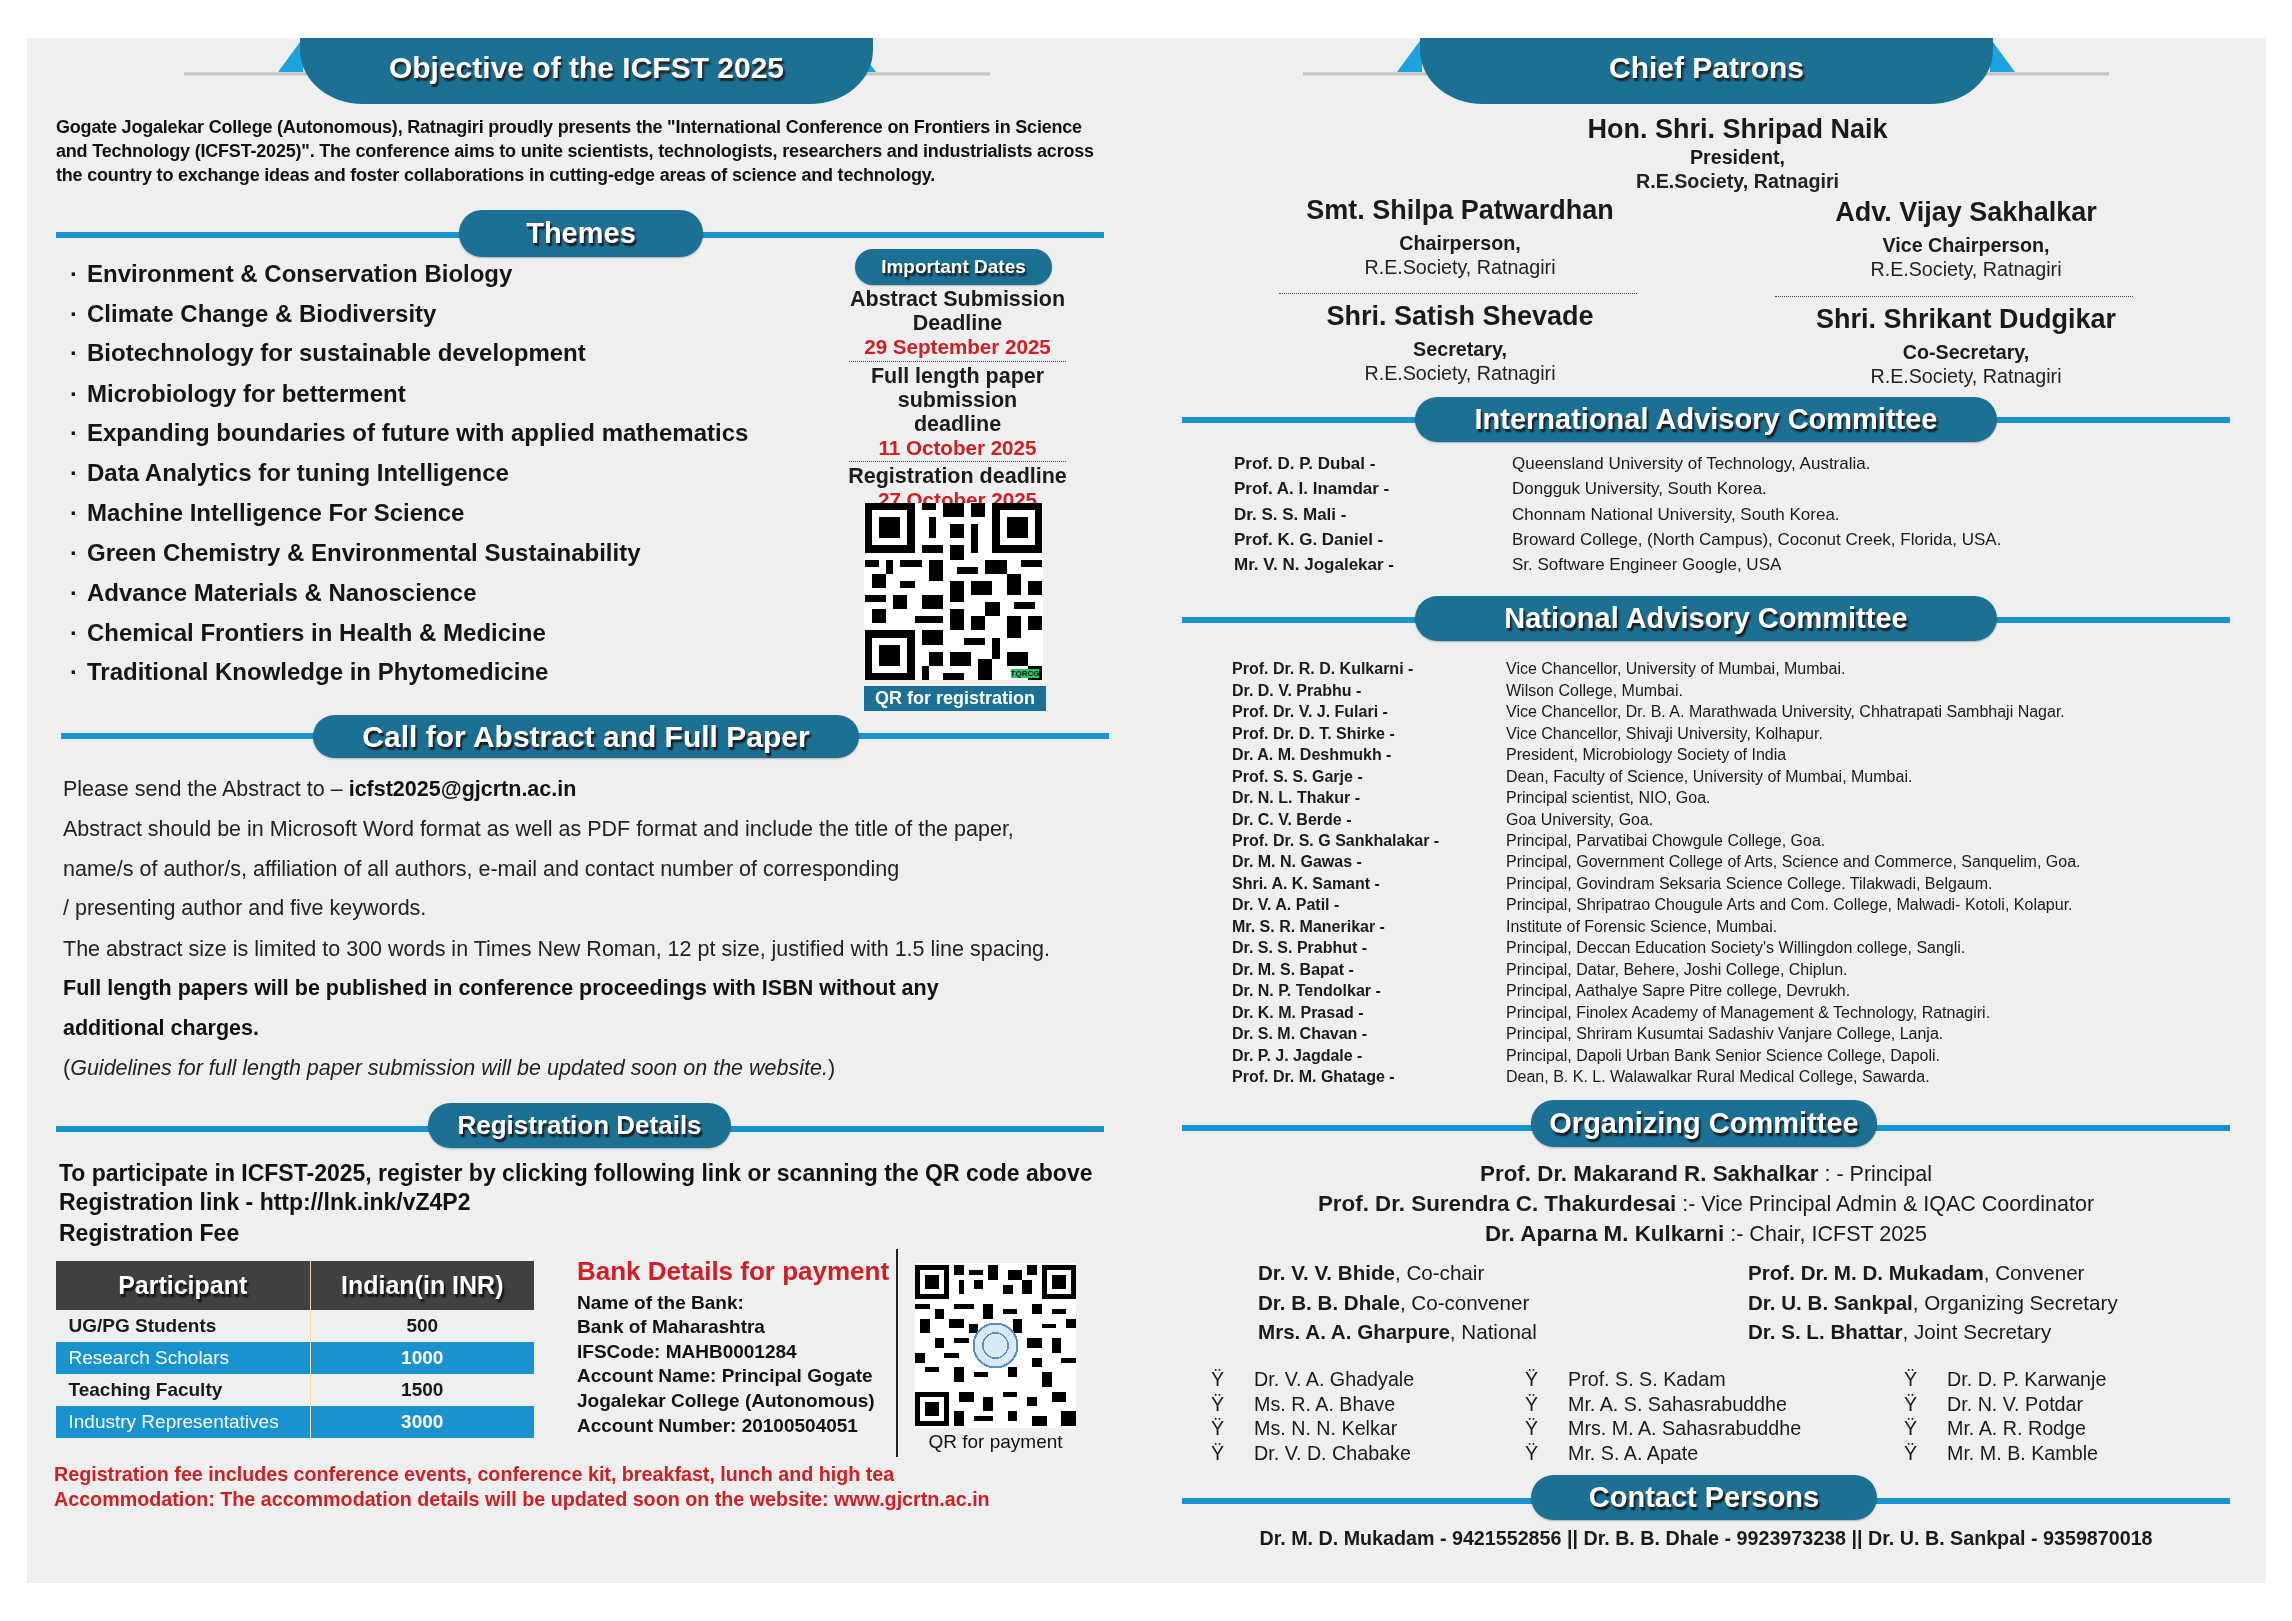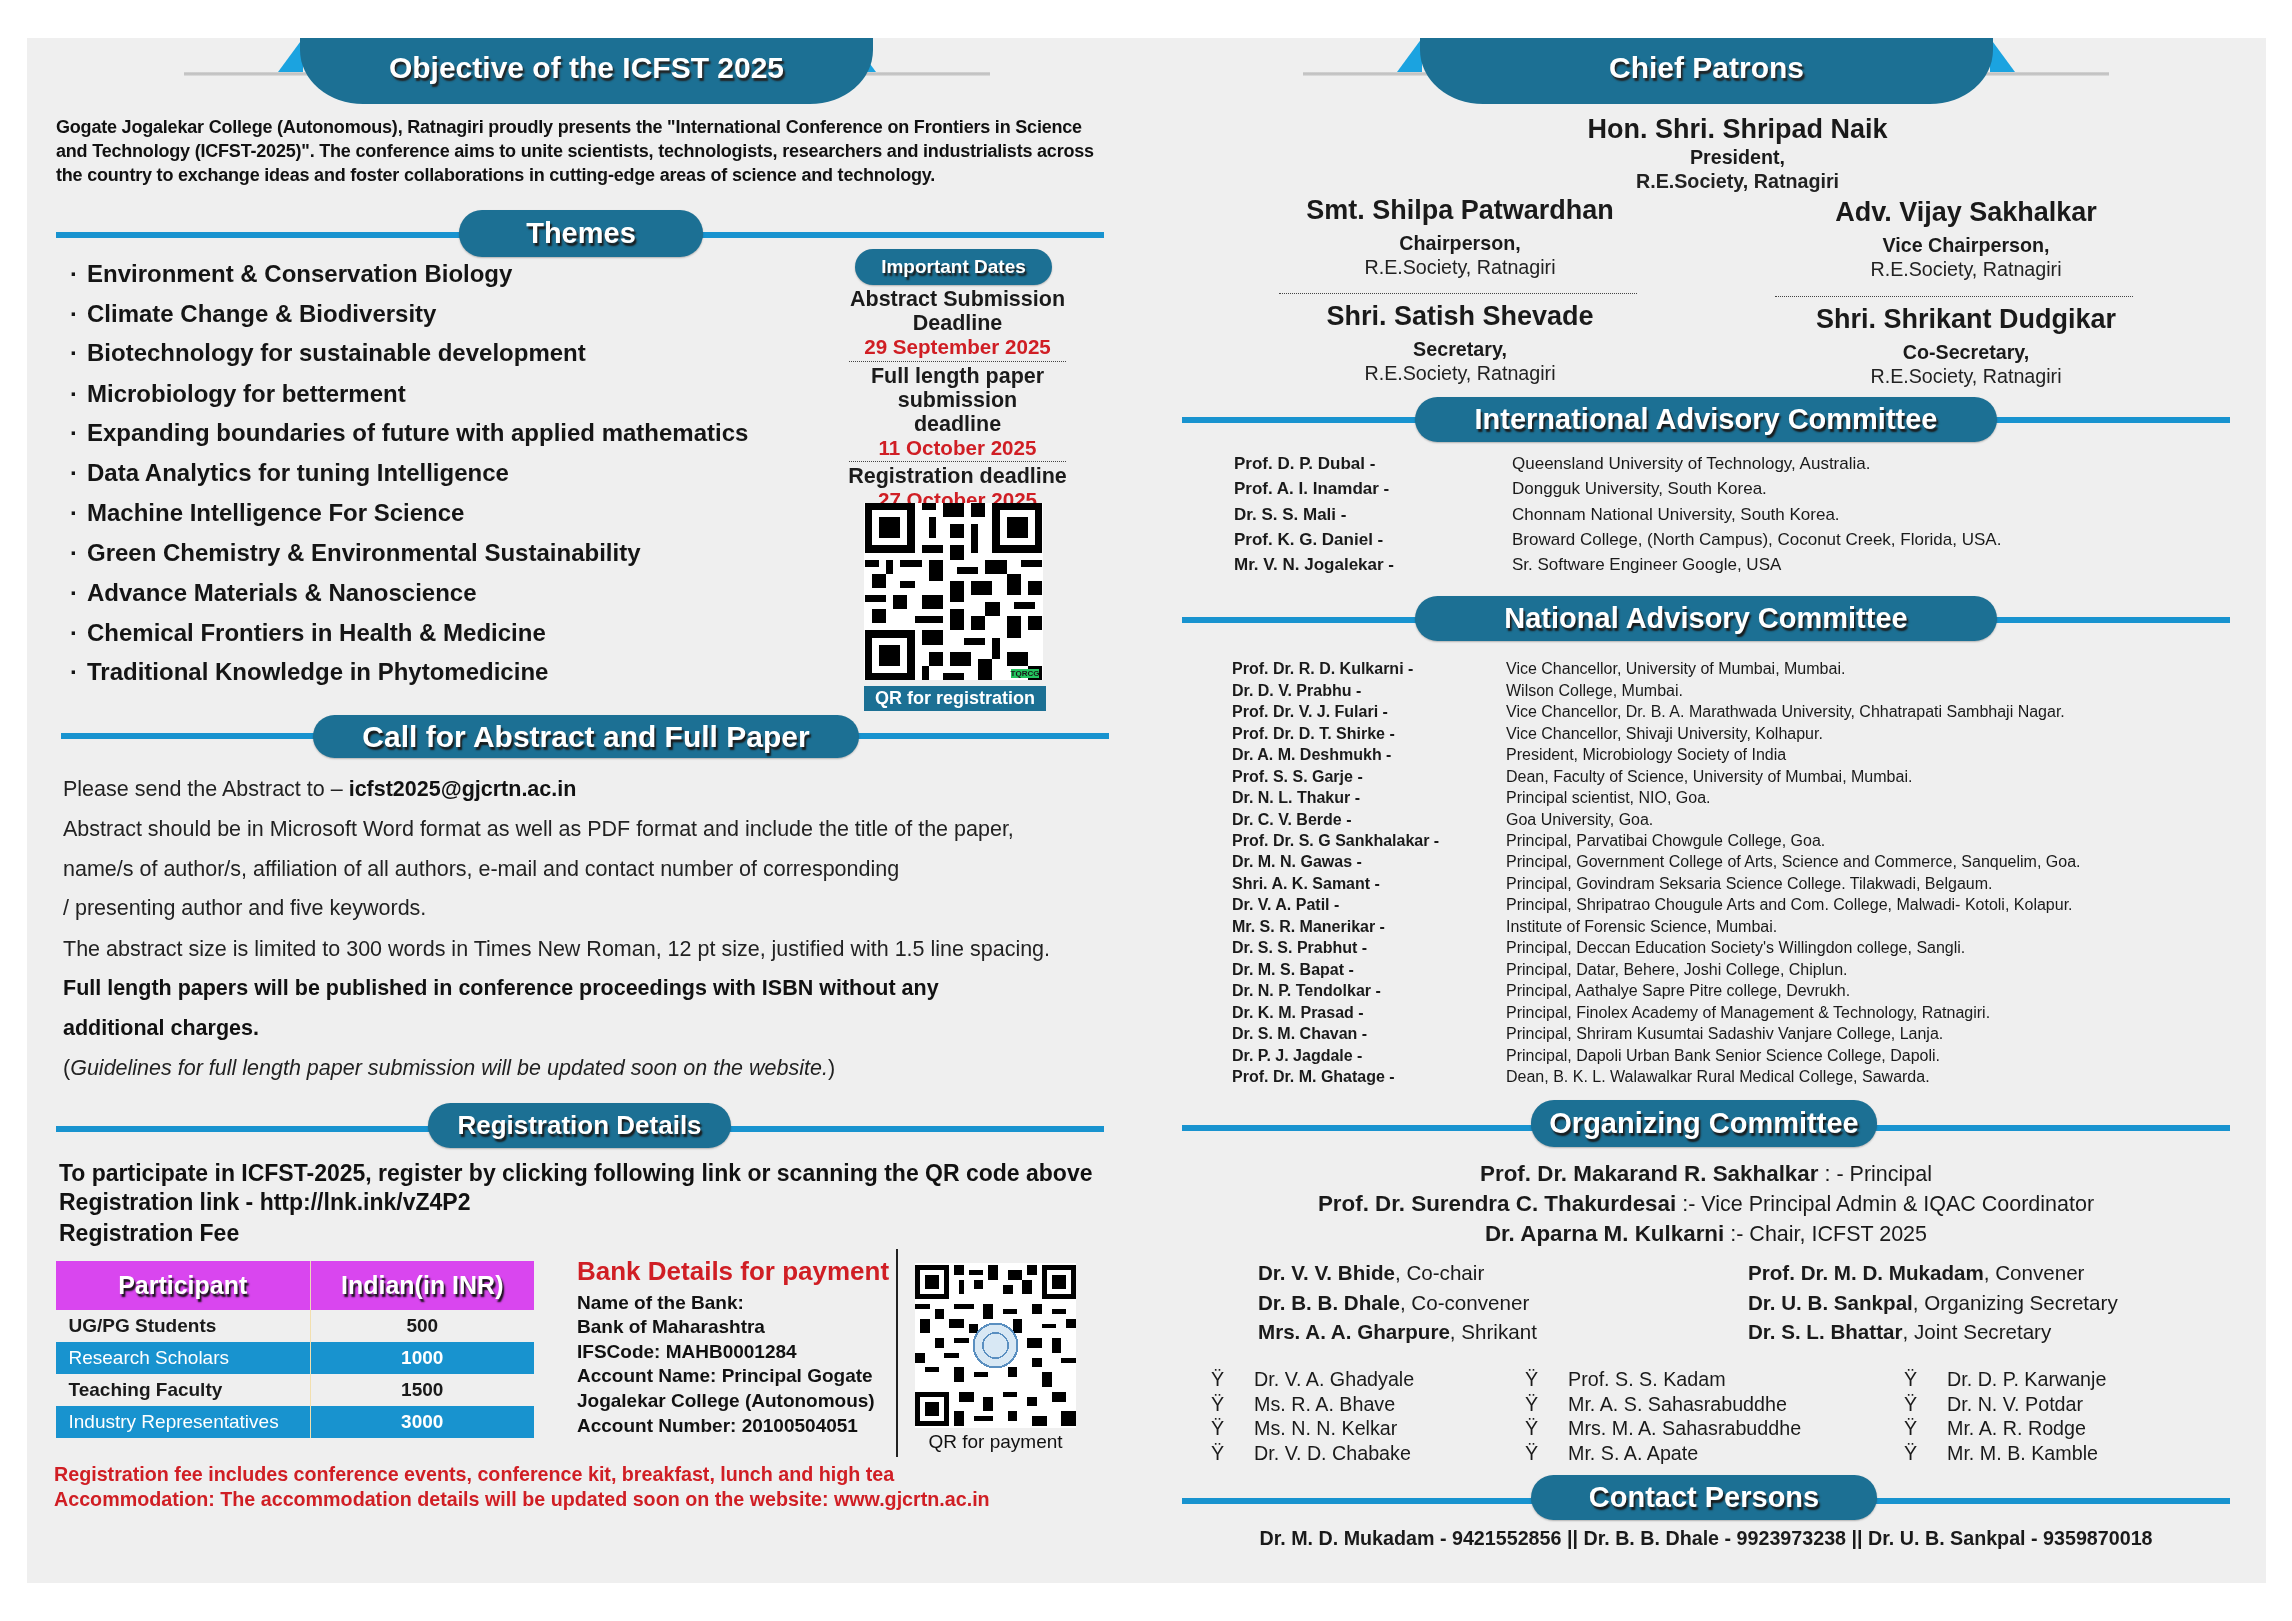--- a/index.html
+++ b/index.html
@@ -31,21 +31,21 @@
   .dates .sep { border-top:1.8px dotted #444; margin:1.8px 16px; }
 
   .qr { position:absolute; background:#fff; }
   .qr-label { position:absolute; background:#1c7094; color:#fff; font-size:18px; text-align:center; font-weight:bold; }
 
   .body-line { position:absolute; left:63px; font-size:21.5px; color:#222; white-space:nowrap; }
 
   .reg-line { position:absolute; left:59px; font-size:23px; font-weight:bold; color:#111; white-space:nowrap; }
 
   table.fee { position:absolute; left:56px; top:1261px; border-collapse:collapse; width:478px; }
-  table.fee th { background:#d946ef; color:#fff; font-size:25px; height:47px; text-shadow:1.8px 2.7px 1.8px #111; border-right:1.8px solid #e8d9b8; }
+  table.fee th { background:#404040; color:#fff; font-size:25px; height:47px; text-shadow:1.8px 2.7px 1.8px #111; border-right:1.8px solid #e8d9b8; }
   table.fee td { font-size:19px; font-weight:bold; height:30px; border-right:1.8px solid #f2dfae; }
   table.fee td:first-child { padding-left:12.5px; width:240px; }
   table.fee td:last-child { text-align:center; }
   table.fee tr.alt td { background:#1893cf; color:#fff; font-weight:normal; }
   table.fee tr.alt td:last-child { font-weight:bold; }
 
   .bank { position:absolute; left:577px; top:1256px; }
   .bank .title { font-size:26px; color:#d01e24; font-weight:bold; margin-bottom:3.6px; }
   .bank .line { font-size:19px; font-weight:bold; line-height:24.6px; color:#111; white-space:nowrap; }
 
@@ -456,21 +456,21 @@
 
 <div class="sec-line" style="left:1182px;top:1125px;width:1048px;"></div>
 <div class="pill" style="left:1531px;top:1100px;width:346px;height:47px;font-size:29px;line-height:47px;">Organizing Committee</div>
 
 <div class="oc-main" style="top:1161px;"><b>Prof. Dr. Makarand R. Sakhalkar</b><span> : - </span><span>Principal</span></div>
 <div class="oc-main" style="top:1191px;"><b>Prof. Dr. Surendra C. Thakurdesai</b><span> :- </span><span>Vice Principal Admin &amp; IQAC Coordinator</span></div>
 <div class="oc-main" style="top:1221px;"><b>Dr. Aparna M. Kulkarni</b><span> :- </span><span>Chair, ICFST 2025</span></div>
 
 <div class="oc-two" style="left:1258px;top:1261px;"><b>Dr. V. V. Bhide</b><span>, Co-chair</span></div>
 <div class="oc-two" style="left:1258px;top:1291px;"><b>Dr. B. B. Dhale</b><span>, Co-convener</span></div>
-<div class="oc-two" style="left:1258px;top:1320px;"><b>Mrs. A. A. Gharpure</b><span>, Shrikant</span></div>
+<div class="oc-two" style="left:1258px;top:1320px;"><b>Mrs. A. A. Gharpure</b><span>, National</span></div>
 <div class="oc-two" style="left:1748px;top:1261px;"><b>Prof. Dr. M. D. Mukadam</b><span>, Convener</span></div>
 <div class="oc-two" style="left:1748px;top:1291px;"><b>Dr. U. B. Sankpal</b><span>, Organizing Secretary</span></div>
 <div class="oc-two" style="left:1748px;top:1320px;"><b>Dr. S. L. Bhattar</b><span>, Joint Secretary</span></div>
 
 <div class="oc-list" style="left:1211px;top:1367px;">
   <div><span class="bul">Ÿ</span><span>Dr. V. A. Ghadyale</span></div>
   <div><span class="bul">Ÿ</span><span>Ms. R. A. Bhave</span></div>
   <div><span class="bul">Ÿ</span><span>Ms. N. N. Kelkar</span></div>
   <div><span class="bul">Ÿ</span><span>Dr. V. D. Chabake</span></div>
 </div>

